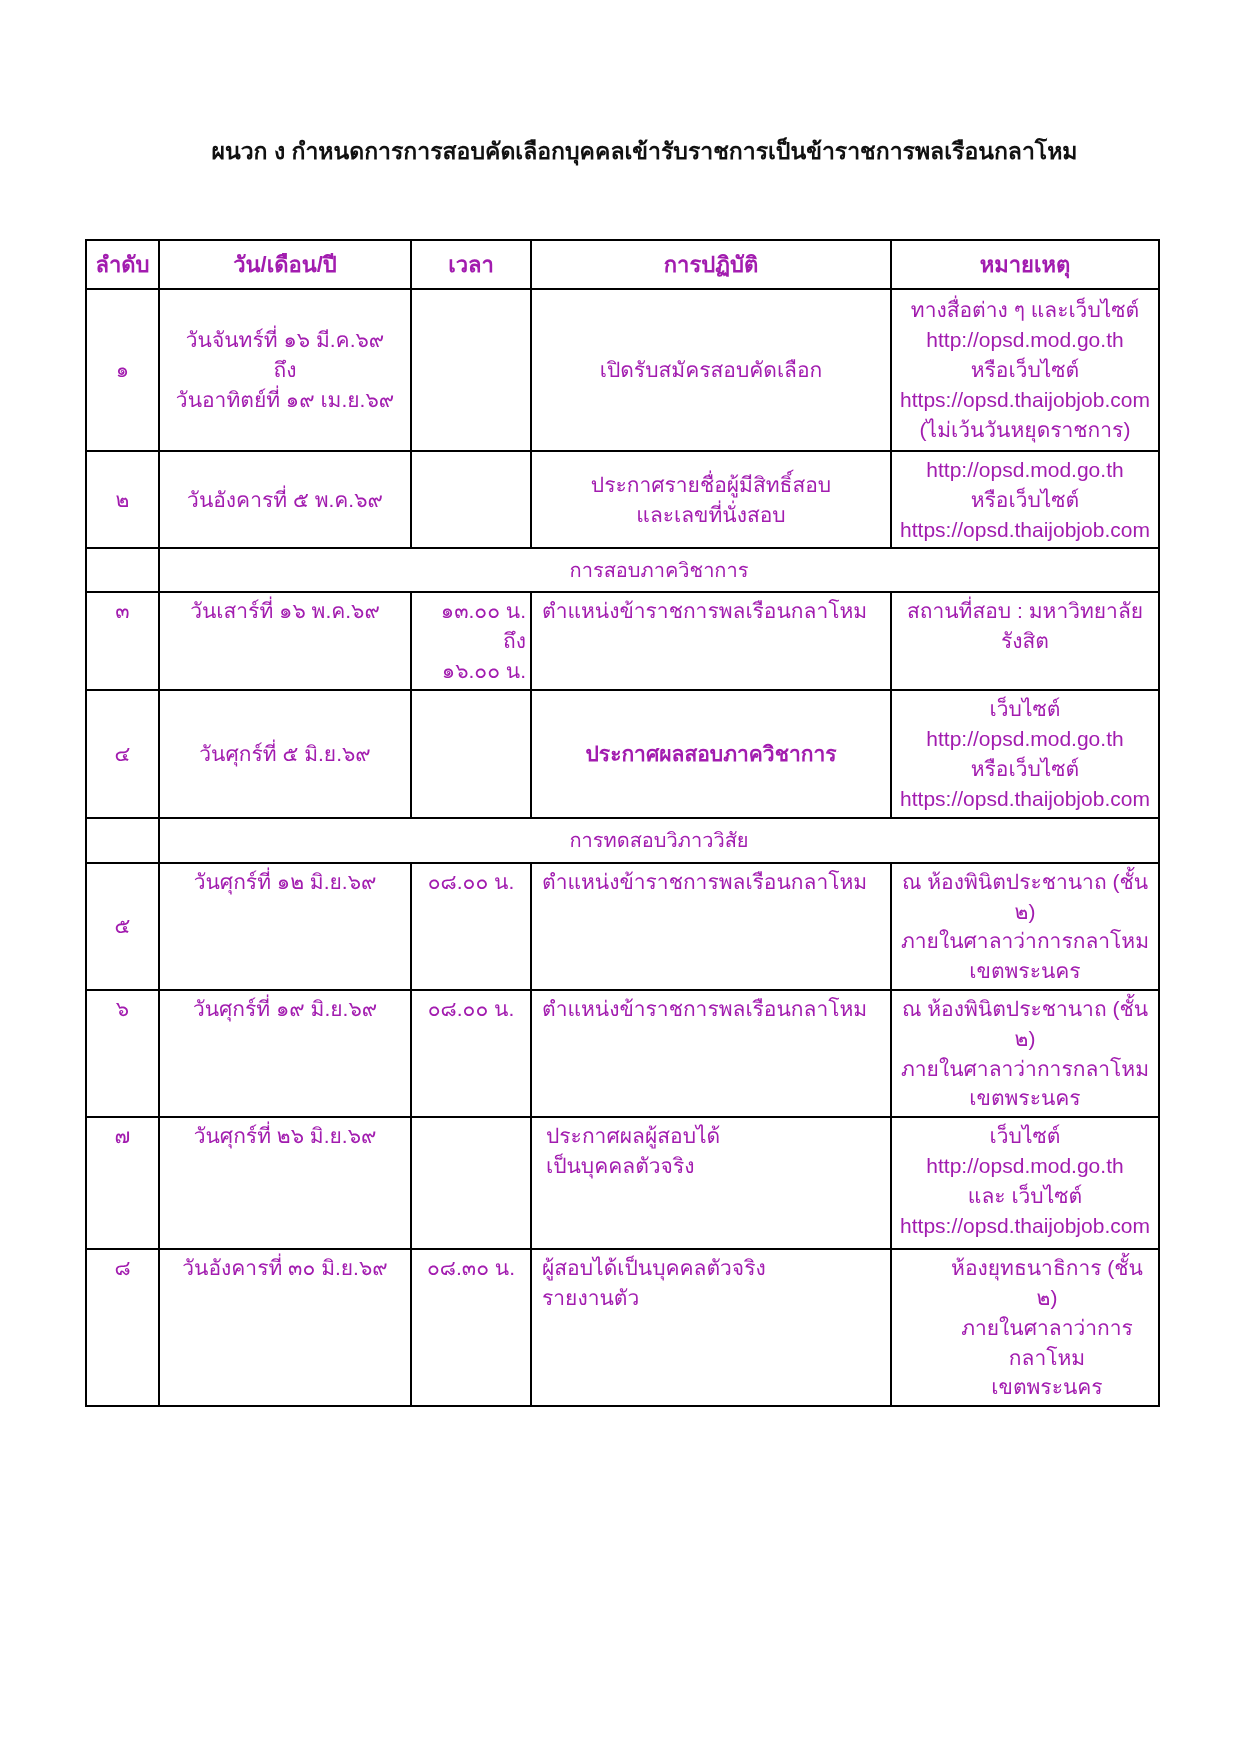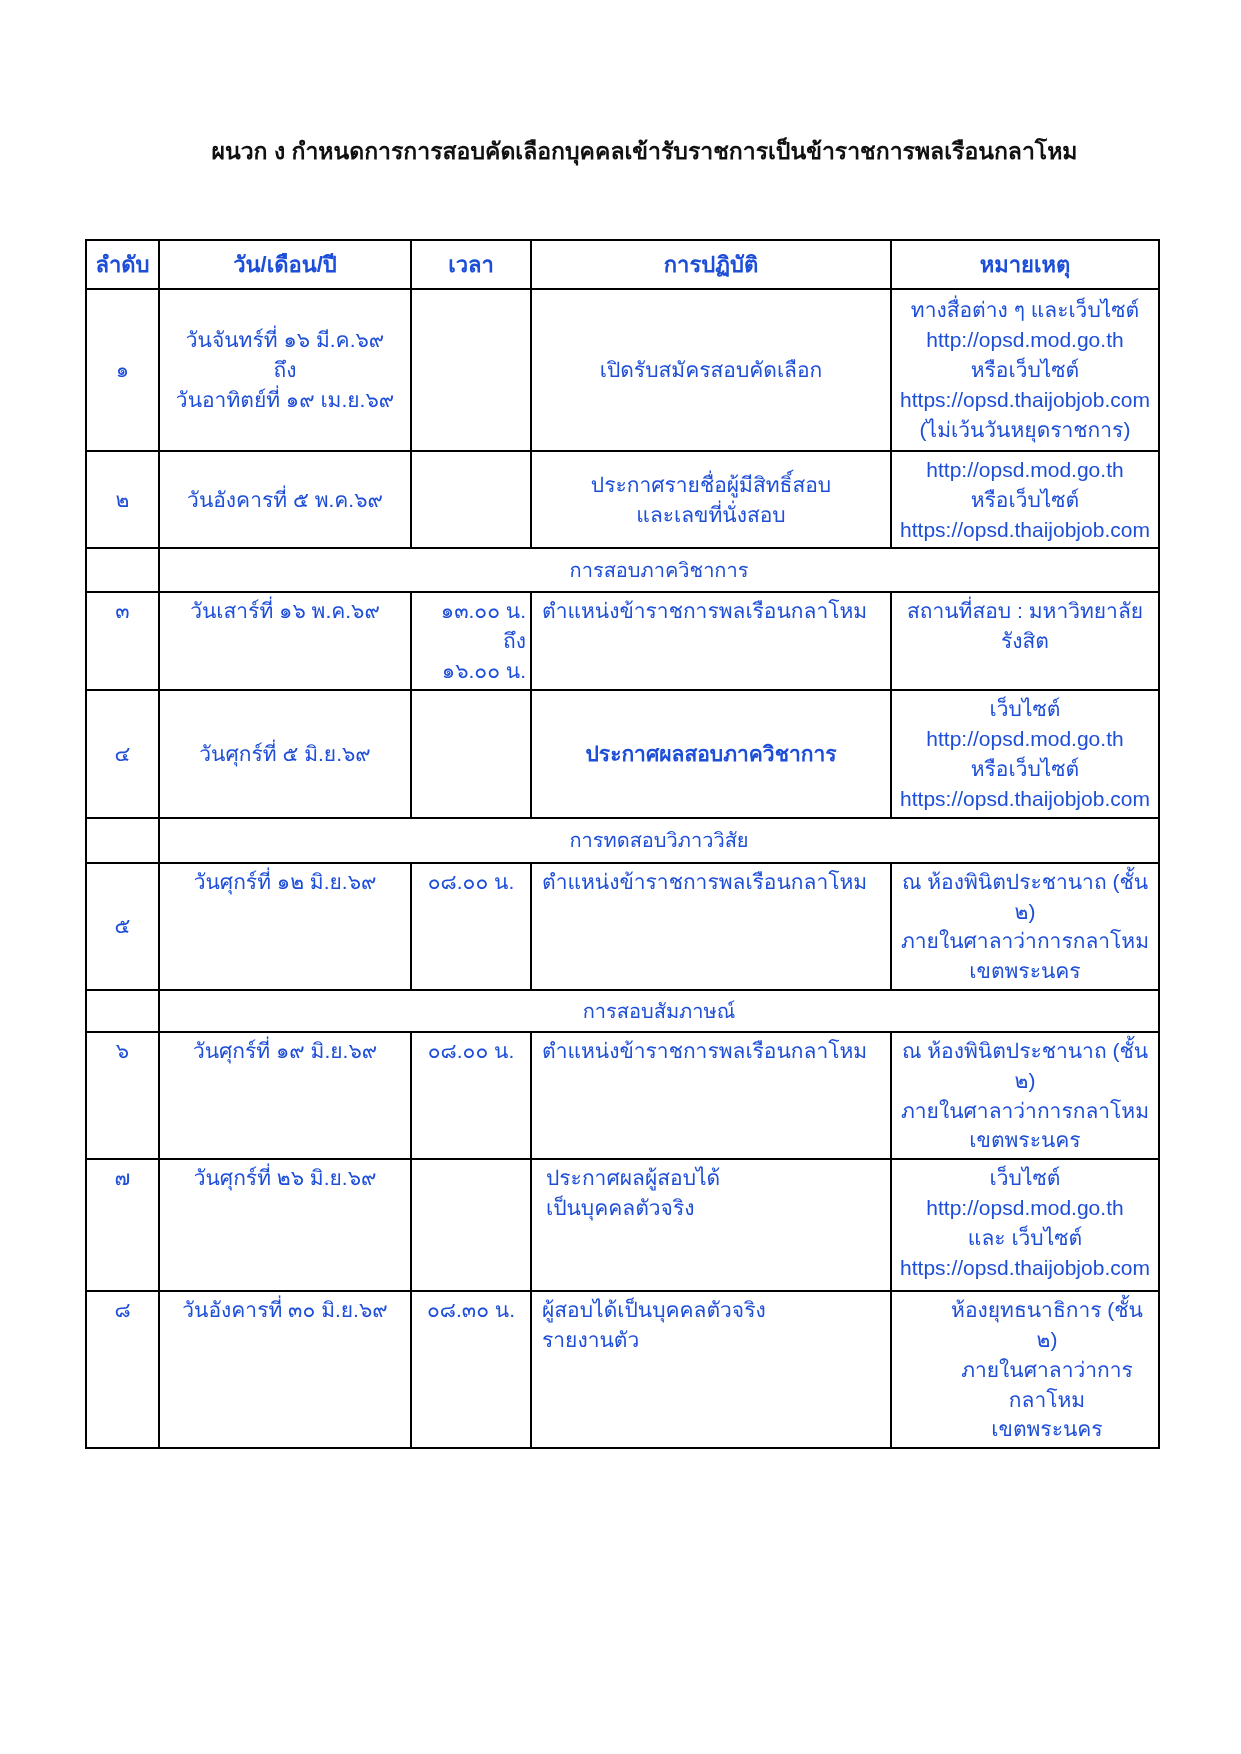--- a/index.html
+++ b/index.html
@@ -27,21 +27,21 @@
     color: #111111;
     margin-left: 24px;
   }
   table.schedule {
     position: absolute;
     top: 239px; left: 85px;
     width: 1073px;
     border-collapse: collapse;
     table-layout: fixed;
     font-size: 21px;
-    color: #1d4ed8;
+    color: #a21caf;
   }
   th, td {
     border: 2px solid #000000;
     padding: 3px 4px;
     text-align: center;
     overflow: hidden;
   }
   thead tr { height: 49px; }
   th {
     font-weight: 700;
@@ -170,24 +170,20 @@
           </td>
           <td class="left-align" style="vertical-align: top;">
             <div class="cell-line">ตำแหน่งข้าราชการพลเรือนกลาโหม</div>
           </td>
           <td style="vertical-align: top;">
             <div class="cell-line">ณ ห้องพินิตประชานาถ (ชั้น ๒)</div>
             <div class="cell-line">ภายในศาลาว่าการกลาโหม</div>
             <div class="cell-line">เขตพระนคร</div>
           </td>
         </tr>
-        <tr style="height: 42px;">
-          <td></td>
-          <td colspan="4" class="section">การสอบสัมภาษณ์</td>
-        </tr>
         <tr style="height: 110px;">
           <td style="vertical-align: top;">๖</td>
           <td style="vertical-align: top;">
             <div class="cell-line">วันศุกร์ที่ ๑๙ มิ.ย.๖๙</div>
           </td>
           <td style="vertical-align: top;">
             <div class="cell-line">๐๘.๐๐ น.</div>
           </td>
           <td class="left-align" style="vertical-align: top;">
             <div class="cell-line">ตำแหน่งข้าราชการพลเรือนกลาโหม</div>

